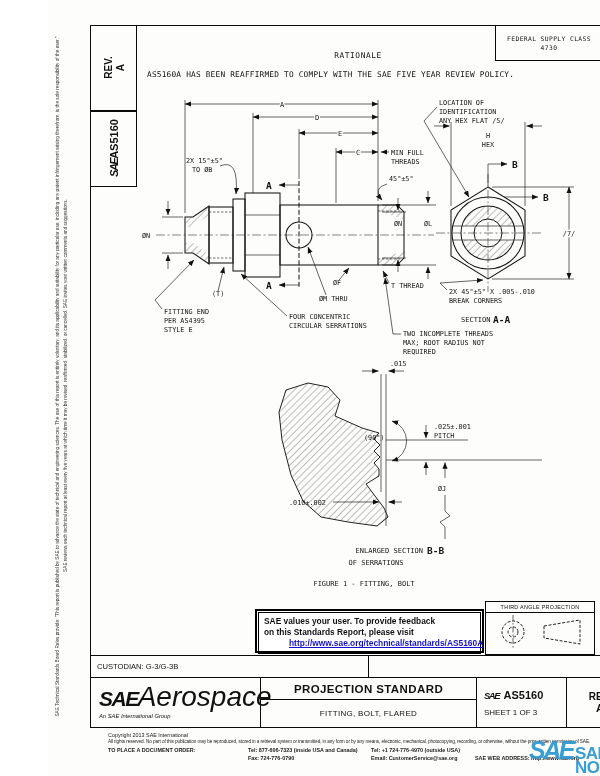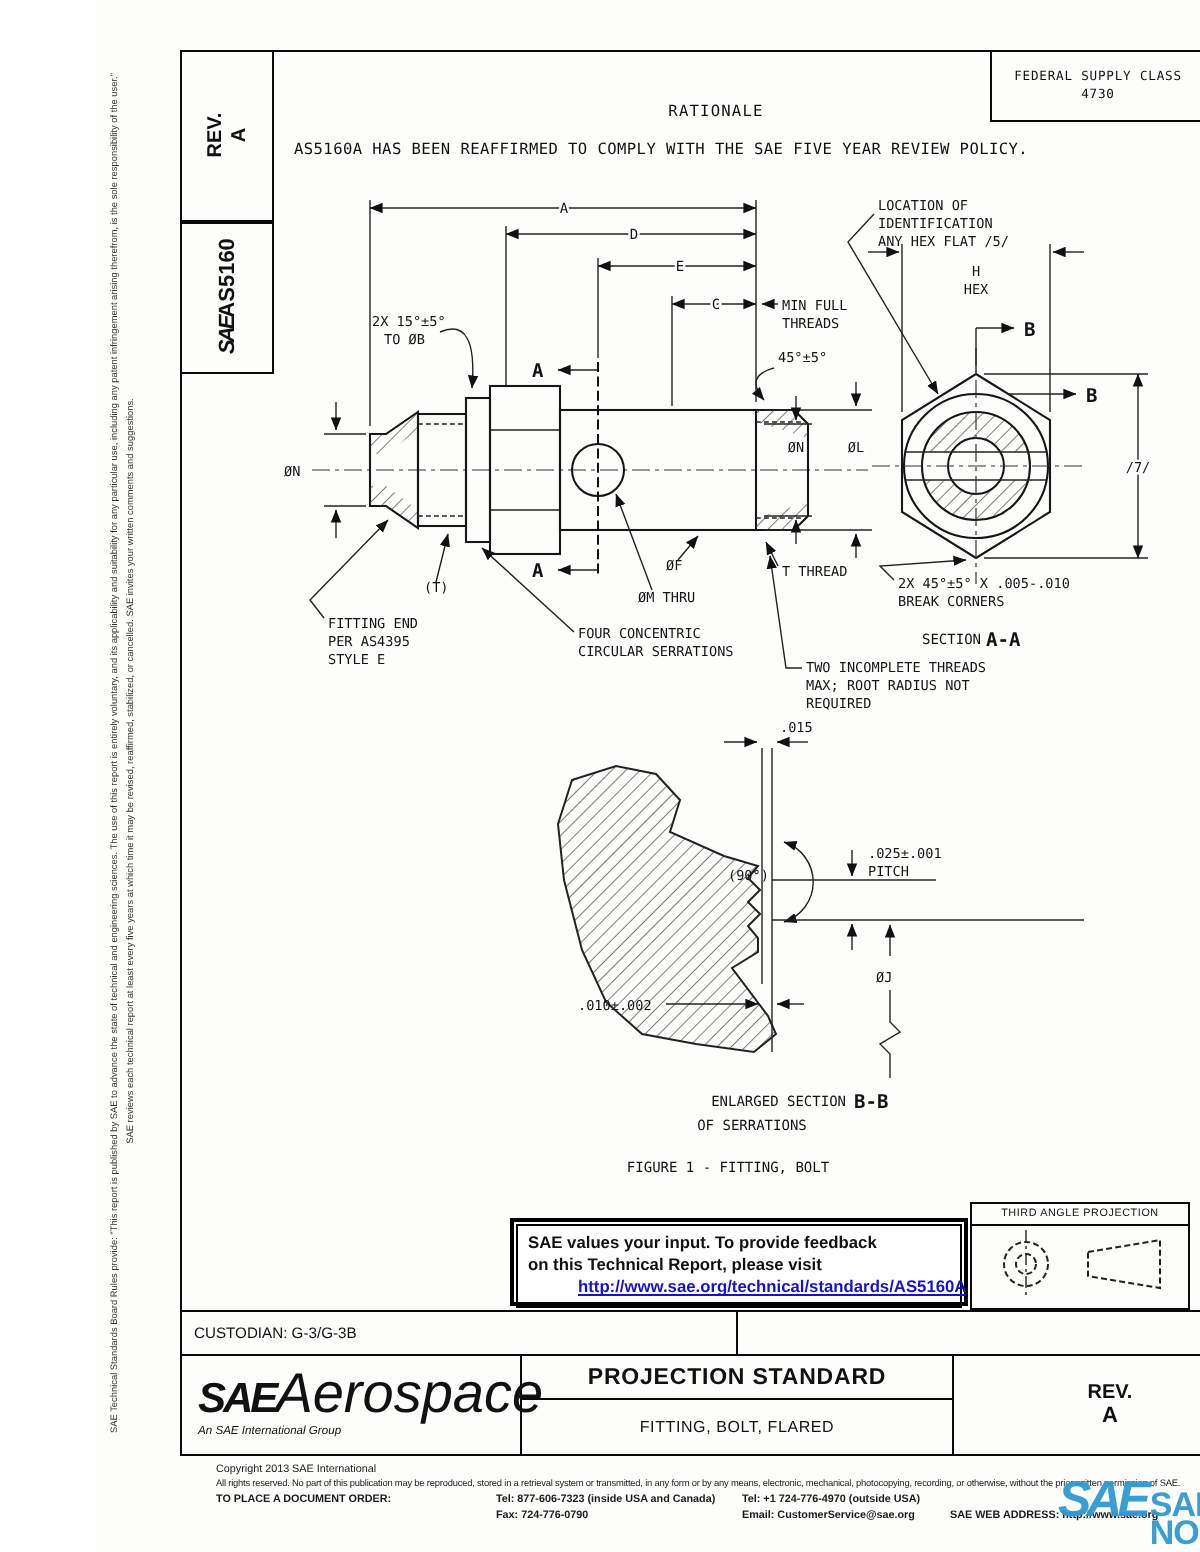--- a/index.html
+++ b/index.html
@@ -243,22 +243,22 @@
       <text class="mid" x="287" y="465" text-anchor="end">ENLARGED SECTION</text>
       <text class="big" x="291" y="466">B-B</text>
       <text class="mid" x="240" y="477" text-anchor="middle">OF SERRATIONS</text>
     </g>
 
     <text class="mid" x="228" y="498" text-anchor="middle">FIGURE 1 - FITTING, BOLT</text>
   </svg>
 
   <div class="abs feedback" style="left:207px;top:609px;width:229px;height:44px;">
     <div class="inner">
-      <span>SAE values your input. To provide feedback</span><br>
-      <span>on this Technical Report, please visit</span><br>
+      <span>SAE values your user. To provide feedback</span><br>
+      <span>on this Standards Report, please visit</span><br>
       <a href="#">http://www.sae.org/technical/standards/AS5160A</a>
     </div>
   </div>
 
   <div class="abs taproj" style="left:437px;top:601px;width:110px;height:54px;">
     <div class="cap">THIRD ANGLE PROJECTION</div>
     <svg width="107" height="38" viewBox="0 0 107 38">
       <line x1="27" y1="2" x2="27" y2="36" stroke="#222" stroke-width=".7" stroke-dasharray="6 2 1.5 2"></line>
       <circle cx="27" cy="19" r="5" fill="none" stroke="#222" stroke-width="1" stroke-dasharray="3 1.6"></circle>
       <circle cx="27" cy="19" r="11" fill="none" stroke="#222" stroke-width="1" stroke-dasharray="3 1.6"></circle>
@@ -274,20 +274,27 @@
     <div class="cell br" style="width:170px;padding:5px 0 0 8px;">
       <div style="line-height:1;">
         <span class="saeLogoBig" style="font-size:21px;">SAE</span><span style="font-size:28px;font-style:italic;">Aerospace</span>
       </div>
       <div style="font-size:5.8px;font-style:italic;margin-top:2px;">An SAE International Group</div>
     </div>
     <div class="cell br" style="width:216px;display:flex;flex-direction:column;">
       <div style="height:21px;border-bottom:1.4px solid #0a0a0a;display:flex;align-items:center;justify-content:center;font-size:11.5px;font-weight:bold;letter-spacing:.4px;">PROJECTION STANDARD</div>
       <div style="flex:1;display:flex;align-items:center;justify-content:center;font-size:8px;letter-spacing:.3px;">FITTING, BOLT, FLARED</div>
     </div>
+    <div class="cell br" style="width:90px;padding:7px 0 0 7px;">
+      <div>
+        <span class="saeLogoBig" style="font-size:9.5px;">SAE</span>
+        <span style="font-size:11px;font-weight:bold;">AS5160</span>
+      </div>
+      <div style="font-size:8px;margin-top:5px;">SHEET 1 OF 3</div>
+    </div>
     <div class="cell" style="flex:1;display:flex;flex-direction:column;align-items:center;justify-content:center;font-weight:bold;">
       <div style="font-size:10px;">REV.</div>
       <div style="font-size:11px;">A</div>
     </div>
   </div>
 
   <div class="abs footer" style="left:60px;top:732px;">Copyright 2013 SAE International</div>
   <div class="abs footer" style="left:60px;top:739px;width:528px;font-size:4.7px;letter-spacing:-0.1px;">All rights reserved. No part of this publication may be reproduced, stored in a retrieval system or transmitted, in any form or by any means, electronic, mechanical, photocopying, recording, or otherwise, without the prior written permission of SAE.</div>
   <div class="abs footer fbold" style="left:60px;top:747px;">TO PLACE A DOCUMENT ORDER:</div>
   <div class="abs footer fbold" style="left:200px;top:747px;">Tel: 877-606-7323 (inside USA and Canada)</div>

